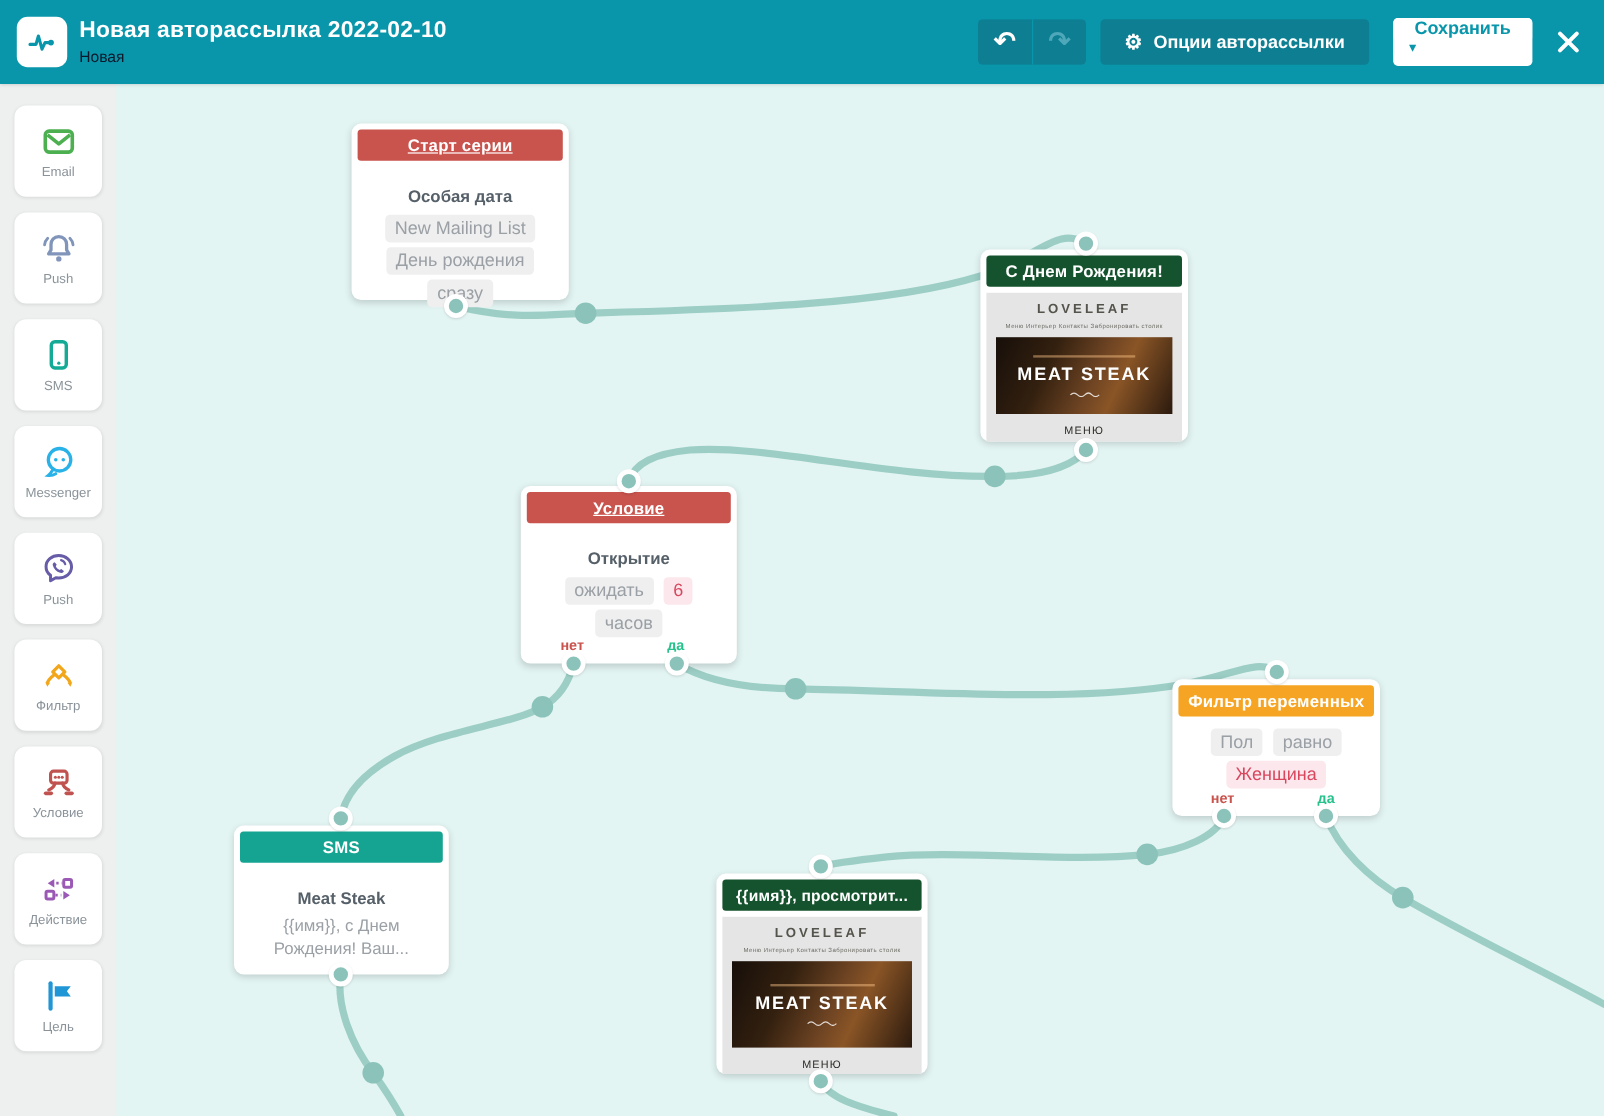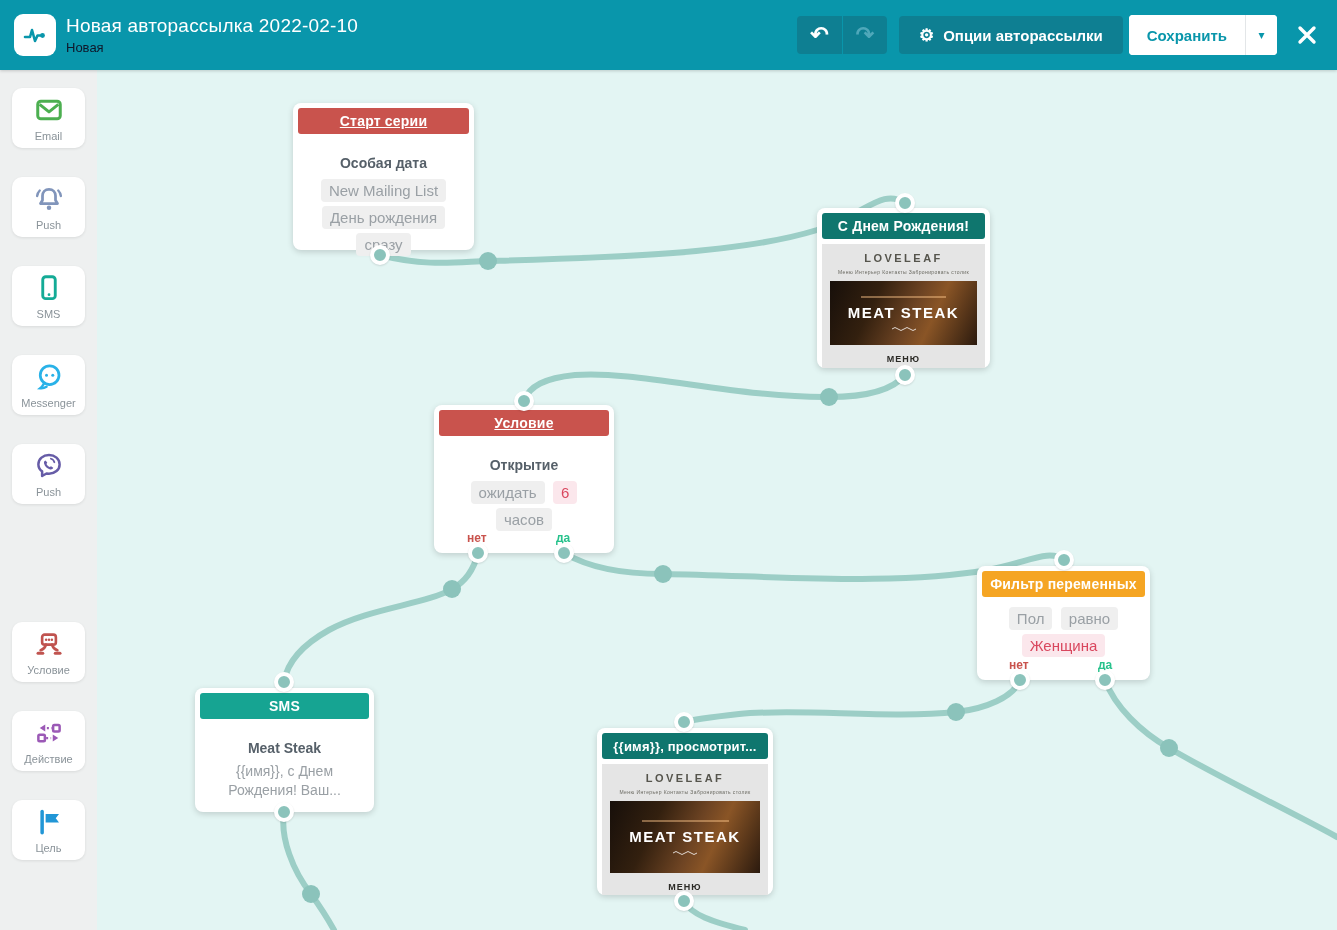--- a/index.html
+++ b/index.html
@@ -5,58 +5,58 @@
   * { margin:0; padding:0; box-sizing:border-box; }
   html,body { width:1337px; height:930px; overflow:hidden;
               font-family:"Liberation Sans","DejaVu Sans",sans-serif; background:#e3f5f3; }
 
   
   .topbar { position:absolute; left:0; top:0; width:1337px; height:70px; background:#0996ab;
             display:flex; align-items:center; z-index:20; box-shadow:0 1px 3px rgba(0,0,0,.18); }
   .logo { width:42px; height:42px; background:#fff; border-radius:9px; margin:0 0 0 14px;
           display:flex; align-items:center; justify-content:center; flex:0 0 auto; }
   .titleblock { margin-left:10px; color:#fff; }
-  .titleblock .t { font-size:19px; font-weight:400; letter-spacing:.2px; }
+  .titleblock .t { font-size:19px; font-weight:700; letter-spacing:.2px; }
   .titleblock .s { font-size:13px; color:#0f172a; margin-top:3px; }
   .topbar-right { margin-left:auto; display:flex; align-items:center; margin-right:16px; }
   .btn-dark { background:#0e7f92; border:none; color:#fff; height:38px; display:flex;
               align-items:center; justify-content:center; cursor:pointer; }
   .undo-group { display:flex; border-radius:4px; overflow:hidden; }
   .undo-group .btn-dark { width:45px; font-size:22px; }
   .undo-group .btn-dark + .btn-dark { border-left:1px solid #0996ab; }
   .arrow-undo { color:#fff; font-weight:bold; }
   .arrow-redo { color:#4fa8ba; font-weight:bold; }
   .btn-options { border-radius:4px; margin-left:12px; padding:0 20px; font-size:15px; font-weight:600; gap:9px; }
   .gear { font-size:17px; line-height:1; }
-  .btn-save-wrap { display:flex; background:#fff; border-radius:4px; margin-left:6px; height:40px;
-                   align-items:stretch; overflow:hidden; }
+  .btn-save-wrap { display:flex; background:#fff; border-radius:4px; margin-left:20px; height:40px;
+                   align-items:stretch; overflow:hidden;flex-direction:column; }
   .btn-save { background:#fff; border:none; color:#0996ab; font-size:15px; font-weight:700;
               padding:0 18px; cursor:pointer; }
   .btn-save-caret { background:#fff; border:none; border-left:1px solid #e3e6e8; width:32px;
                     color:#0996ab; font-size:12px; cursor:pointer; }
   .btn-close { background:none; border:none; margin-left:16px; cursor:pointer; width:28px; height:28px;
                display:flex; align-items:center; justify-content:center; }
 
   
   .sidebar { position:absolute; left:0; top:70px; width:97px; height:860px; background:#eef0f0; z-index:10; }
-  .tool { position:absolute; left:12px; width:73px; height:60px; background:#fff; border-radius:10px;
+  .tool { position:absolute; left:12px; width:73px; height:76px; background:#fff; border-radius:10px;
           box-shadow:0 1px 3px rgba(0,0,0,.09); display:flex; flex-direction:column;
           align-items:center; justify-content:center; cursor:grab; }
   .tool .lbl { font-size:11px; color:#8a9399; margin-top:5px; }
 
   
   .canvas { position:absolute; left:97px; top:70px; width:1240px; height:860px; background:#e3f5f3; overflow:hidden; }
   .wires { position:absolute; left:0; top:0; z-index:1; }
 
   .node { position:absolute; background:#fff; border-radius:8px; box-shadow:0 2px 6px rgba(0,0,0,.16);
           padding:5px; z-index:2; }
   .node-head { height:26px; border-radius:3px; color:#fff; font-size:14px; font-weight:700;
                display:flex; align-items:center; justify-content:center; letter-spacing:.2px; }
   .head-red    { background:#c9534d;text-decoration:underline; }
-  .head-green  { background:#0f766e; }
+  .head-green  { background:#14532d; }
   .head-orange { background:#f5a523; }
   .head-teal   { background:#16a492; }
   .node-body { text-align:center; }
   .node-type { font-size:14px; font-weight:700; color:#566069; margin:21px 0 6px; }
   .pill { display:inline-block; background:#efefef; color:#9aa0a5; font-size:15px;
           border-radius:4px; padding:3px 8px; margin:2px 2px; }
   .pill-pink { background:#fbe7ec; color:#d9475e; }
   .yn { position:absolute; bottom:8px; font-size:12px; font-weight:600; }
   .yn-no  { color:#c9534d; }
   .yn-yes { color:#27c28c; }
@@ -67,21 +67,21 @@
   
   .preview { margin-top:5px; background:#e5e5e5; overflow:hidden; }
   .pv-brand { text-align:center; font-size:11px; letter-spacing:2.5px; color:#55544c;
               padding-top:8px; font-weight:600; }
   .pv-nav { text-align:center; font-size:5px; color:#6b6a62; padding:5px 2px 6px; letter-spacing:.4px; }
   .pv-hero { margin:0 8px; background:linear-gradient(115deg,#170f0a 0%,#33200f 30%,#6e4423 55%,#8a5526 68%,#2b1a0e 100%);
              display:flex; flex-direction:column; align-items:center; justify-content:center; }
   .pv-tagline { width:58%; height:2px; background:rgba(255,200,140,.45); margin-bottom:6px; }
   .pv-hero-title { color:#fff; font-size:15px; font-weight:700; letter-spacing:1.5px; }
   .pv-squiggle { margin-top:5px; opacity:.8; }
-  .pv-menu { text-align:center; font-size:9px; font-weight:700; color:#2c2b27; letter-spacing:1px;
+  .pv-menu { text-align:center; font-size:9px; font-weight:400; color:#2c2b27; letter-spacing:1px;
              padding:9px 0 8px; }
 </style>
 </head>
 <body>
 
 <div class="topbar">
   <div class="logo">
     <svg width="26" height="26" viewBox="0 0 26 26">
       <path d="M3 15 L8 15 L10 8 L13 19 L15.5 13.5 L20 13.5" fill="none" stroke="#0996ab" stroke-width="2.6" stroke-linecap="round" stroke-linejoin="round"></path>
       <circle cx="20.5" cy="13.5" r="2.4" fill="#0996ab"></circle>
@@ -158,20 +158,30 @@
 
   <div class="tool" style="top:374px">
     <svg width="32" height="30" viewBox="0 0 24 24">
       <path d="M12 3.2 C7.3 3.2 3.5 6.3 3.5 10.6 C3.5 13 4.6 15 6.5 16.3 L6.5 20 L10 18 C10.6 18.1 11.3 18.1 12 18.1 C16.7 18.1 20.5 15 20.5 10.7 C20.5 6.4 16.7 3.2 12 3.2 Z" fill="none" stroke="#665ca7" stroke-width="2" stroke-linejoin="round"></path>
       <path d="M9.2 7.6 L10.6 9.2 L10 10.3 C10.5 11.4 11.4 12.3 12.6 12.8 L13.6 12.1 L15.4 13.4 C15 14.5 14 15 12.9 14.7 C10.4 14 8.6 12.2 8 9.7 C7.8 8.7 8.2 7.9 9.2 7.6 Z" fill="#665ca7"></path>
       <path d="M13.5 6.2 C14.9 6.5 16 7.6 16.3 9" fill="none" stroke="#665ca7" stroke-width="1.4" stroke-linecap="round"></path>
     </svg>
     <span class="lbl">Push</span>
   </div>
 
+  <div class="tool" style="top:463px">
+    <svg width="34" height="30" viewBox="0 0 24 24">
+      <path d="M12 5.5 L16 9.5 L12 13.5 L8 9.5 Z" fill="none" stroke="#f2a71b" stroke-width="2.2" stroke-linejoin="round"></path>
+      <path d="M8.8 11.6 C6.8 13.2 5.4 14.4 4.6 16.4" fill="none" stroke="#f2a71b" stroke-width="2.2" stroke-linecap="round"></path>
+      <path d="M15.2 11.6 C17.2 13.2 18.6 14.4 19.4 16.4" fill="none" stroke="#f2a71b" stroke-width="2.2" stroke-linecap="round"></path>
+      <path d="M3 16.5 L6.2 16.8 L4.3 19.4 Z" fill="#f2a71b"></path>
+      <path d="M21 16.5 L17.8 16.8 L19.7 19.4 Z" fill="#f2a71b"></path>
+    </svg>
+    <span class="lbl">Фильтр</span>
+  </div>
 
   <div class="tool" style="top:552px">
     <svg width="34" height="30" viewBox="0 0 24 24">
       <rect x="6.5" y="4.5" width="11" height="8" rx="2" fill="none" stroke="#c0534f" stroke-width="2.1"></rect>
       <circle cx="9.7" cy="8.5" r="1" fill="#c0534f"></circle>
       <circle cx="12" cy="8.5" r="1" fill="#c0534f"></circle>
       <circle cx="14.3" cy="8.5" r="1" fill="#c0534f"></circle>
       <path d="M9.5 12.5 C9 15 7.5 16.2 5.3 17" fill="none" stroke="#c0534f" stroke-width="2.1" stroke-linecap="round"></path>
       <path d="M14.5 12.5 C15 15 16.5 16.2 18.7 17" fill="none" stroke="#c0534f" stroke-width="2.1" stroke-linecap="round"></path>
       <path d="M3.2 19.3 L7 19.3" stroke="#c0534f" stroke-width="2.4" stroke-linecap="round"></path>

